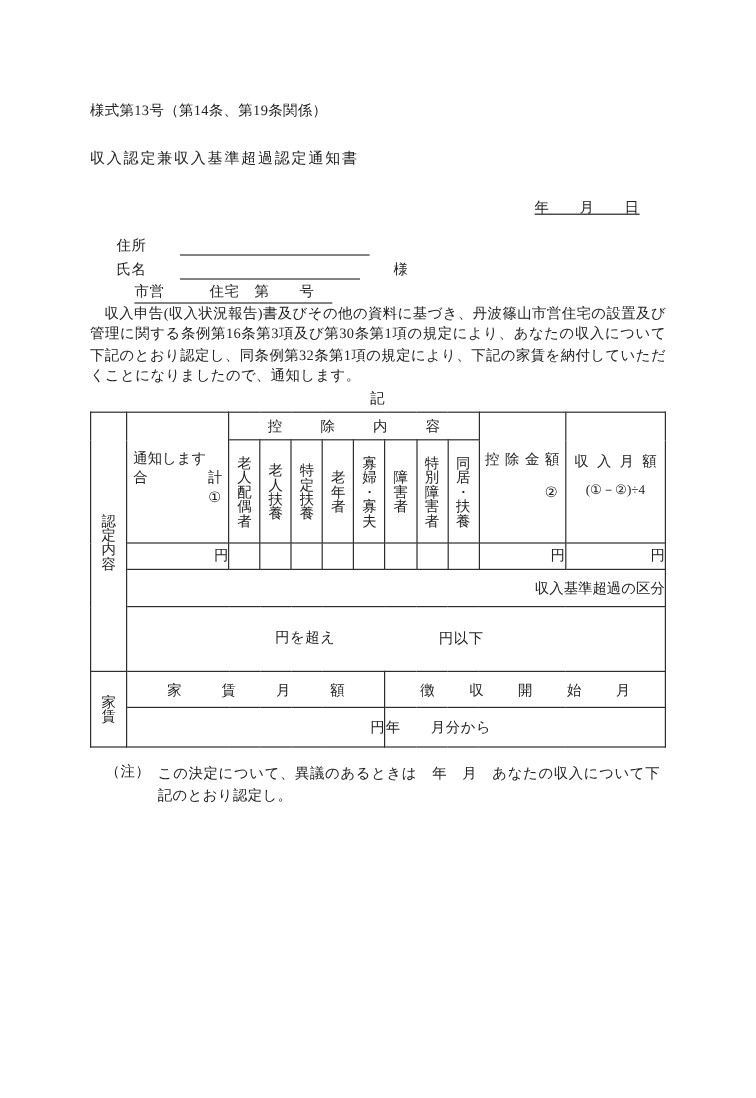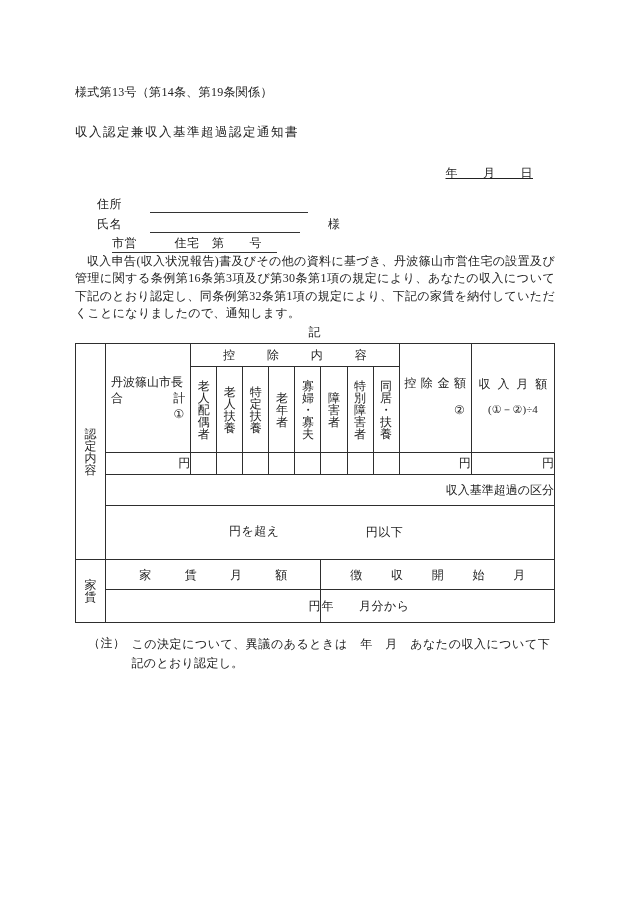--- a/index.html
+++ b/index.html
@@ -112,21 +112,21 @@
           <td rowspan="5">
             <div class="vstack">
                 <span>認</span>
                 <span>定</span>
                 <span>内</span>
                 <span>容</span>
               </div>
           </td>
           <td rowspan="2">
             <div class="cell-annual">
-              <div>丹波篠山市長</div>
+              <div>通知します</div>
               <div class="annual-l2">
                 <span>合</span>
                 <span>計</span>
               </div>
               <div class="annual-circ">①</div>
             </div>
           </td>
           <td colspan="8">
             <div class="hspread">
                 <span>控</span>

